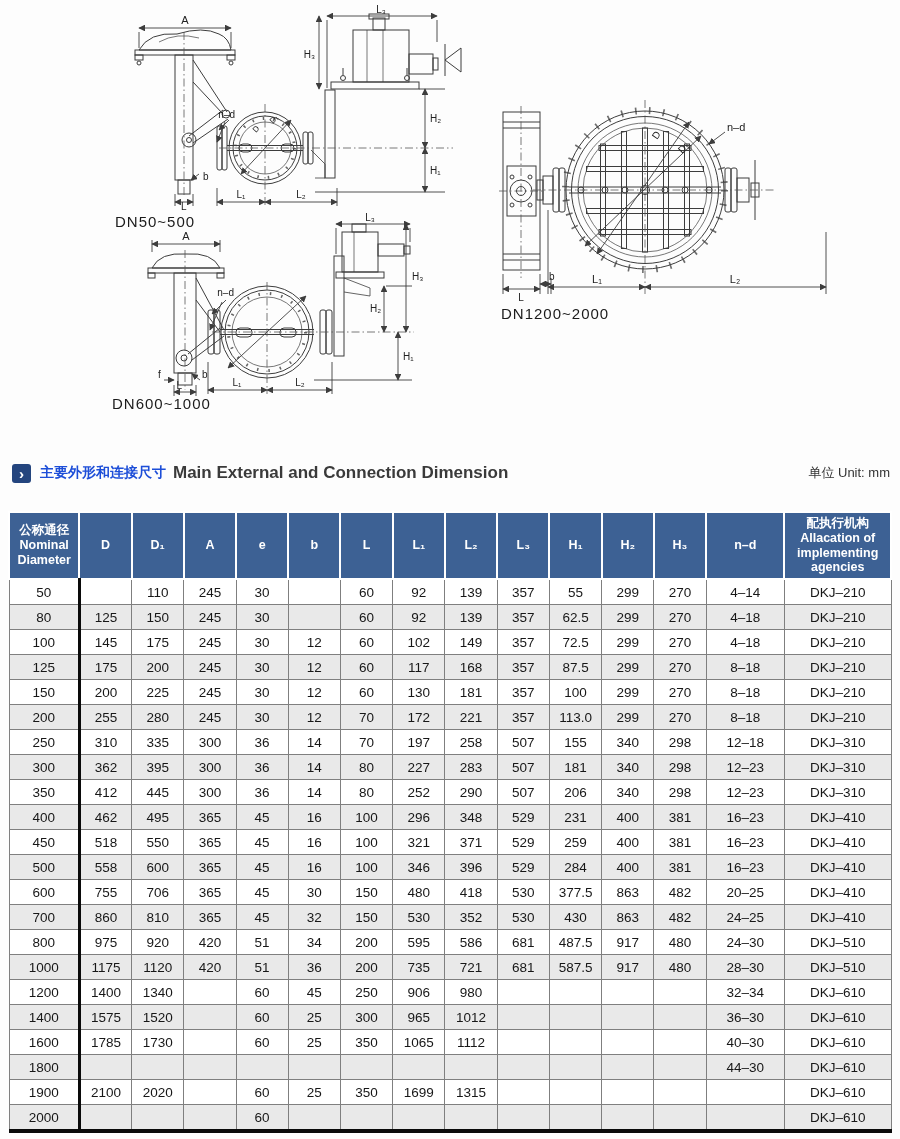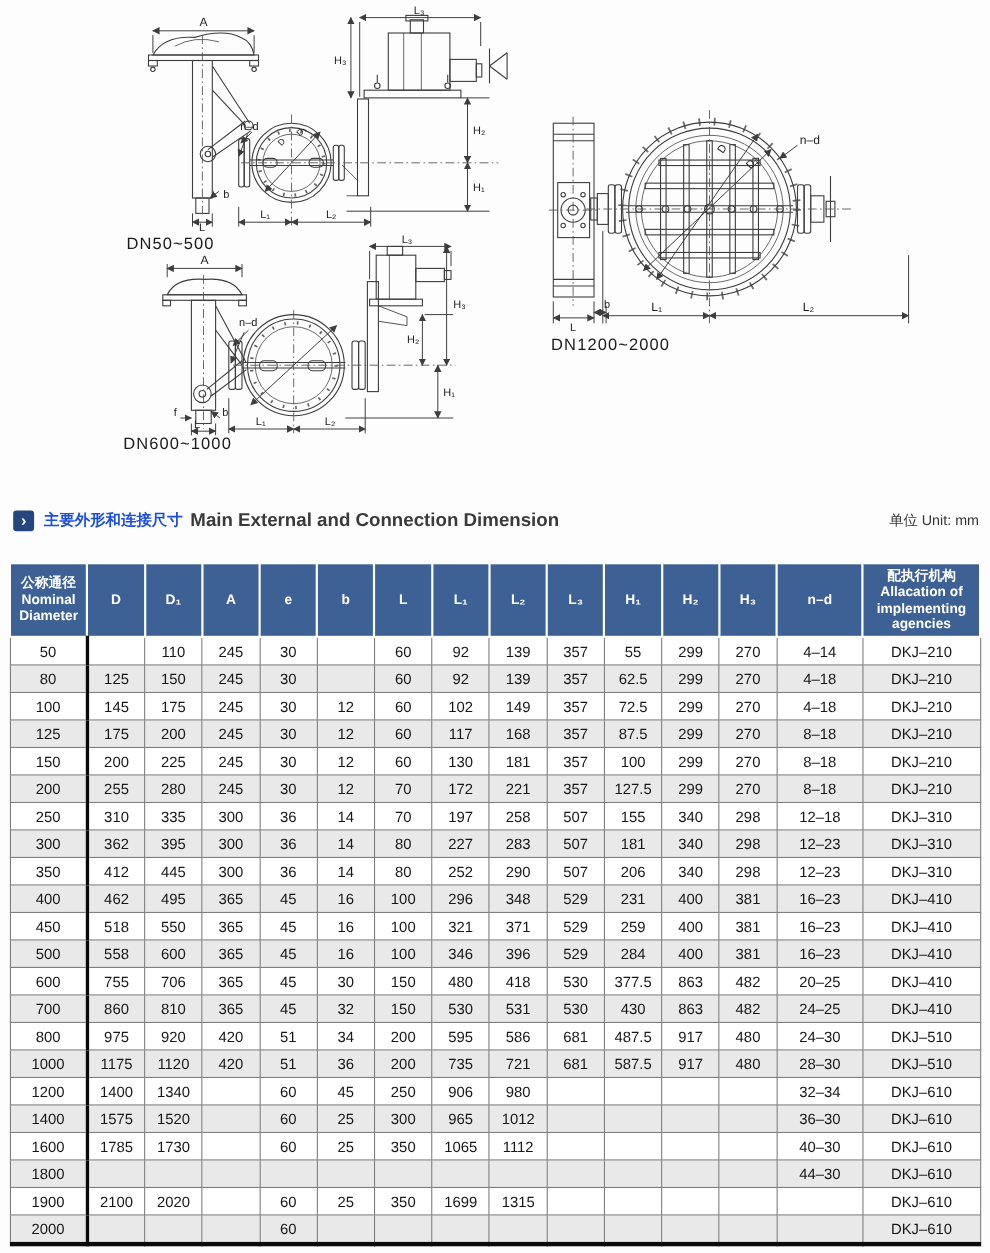--- a/index.html
+++ b/index.html
@@ -476,21 +476,21 @@
         <td>200</td>
         <td>255</td>
         <td>280</td>
         <td>245</td>
         <td>30</td>
         <td>12</td>
         <td>70</td>
         <td>172</td>
         <td>221</td>
         <td>357</td>
-        <td>127.5</td>
+        <td>113.0</td>
         <td>299</td>
         <td>270</td>
         <td>8–18</td>
         <td>DKJ–210</td>
       </tr>
       <tr>
         <td>250</td>
         <td>310</td>
         <td>335</td>
         <td>300</td>
@@ -610,21 +610,21 @@
       </tr>
       <tr class="even">
         <td>700</td>
         <td>860</td>
         <td>810</td>
         <td>365</td>
         <td>45</td>
         <td>32</td>
         <td>150</td>
         <td>530</td>
-        <td>531</td>
+        <td>352</td>
         <td>530</td>
         <td>430</td>
         <td>863</td>
         <td>482</td>
         <td>24–25</td>
         <td>DKJ–410</td>
       </tr>
       <tr>
         <td>800</td>
         <td>975</td>

